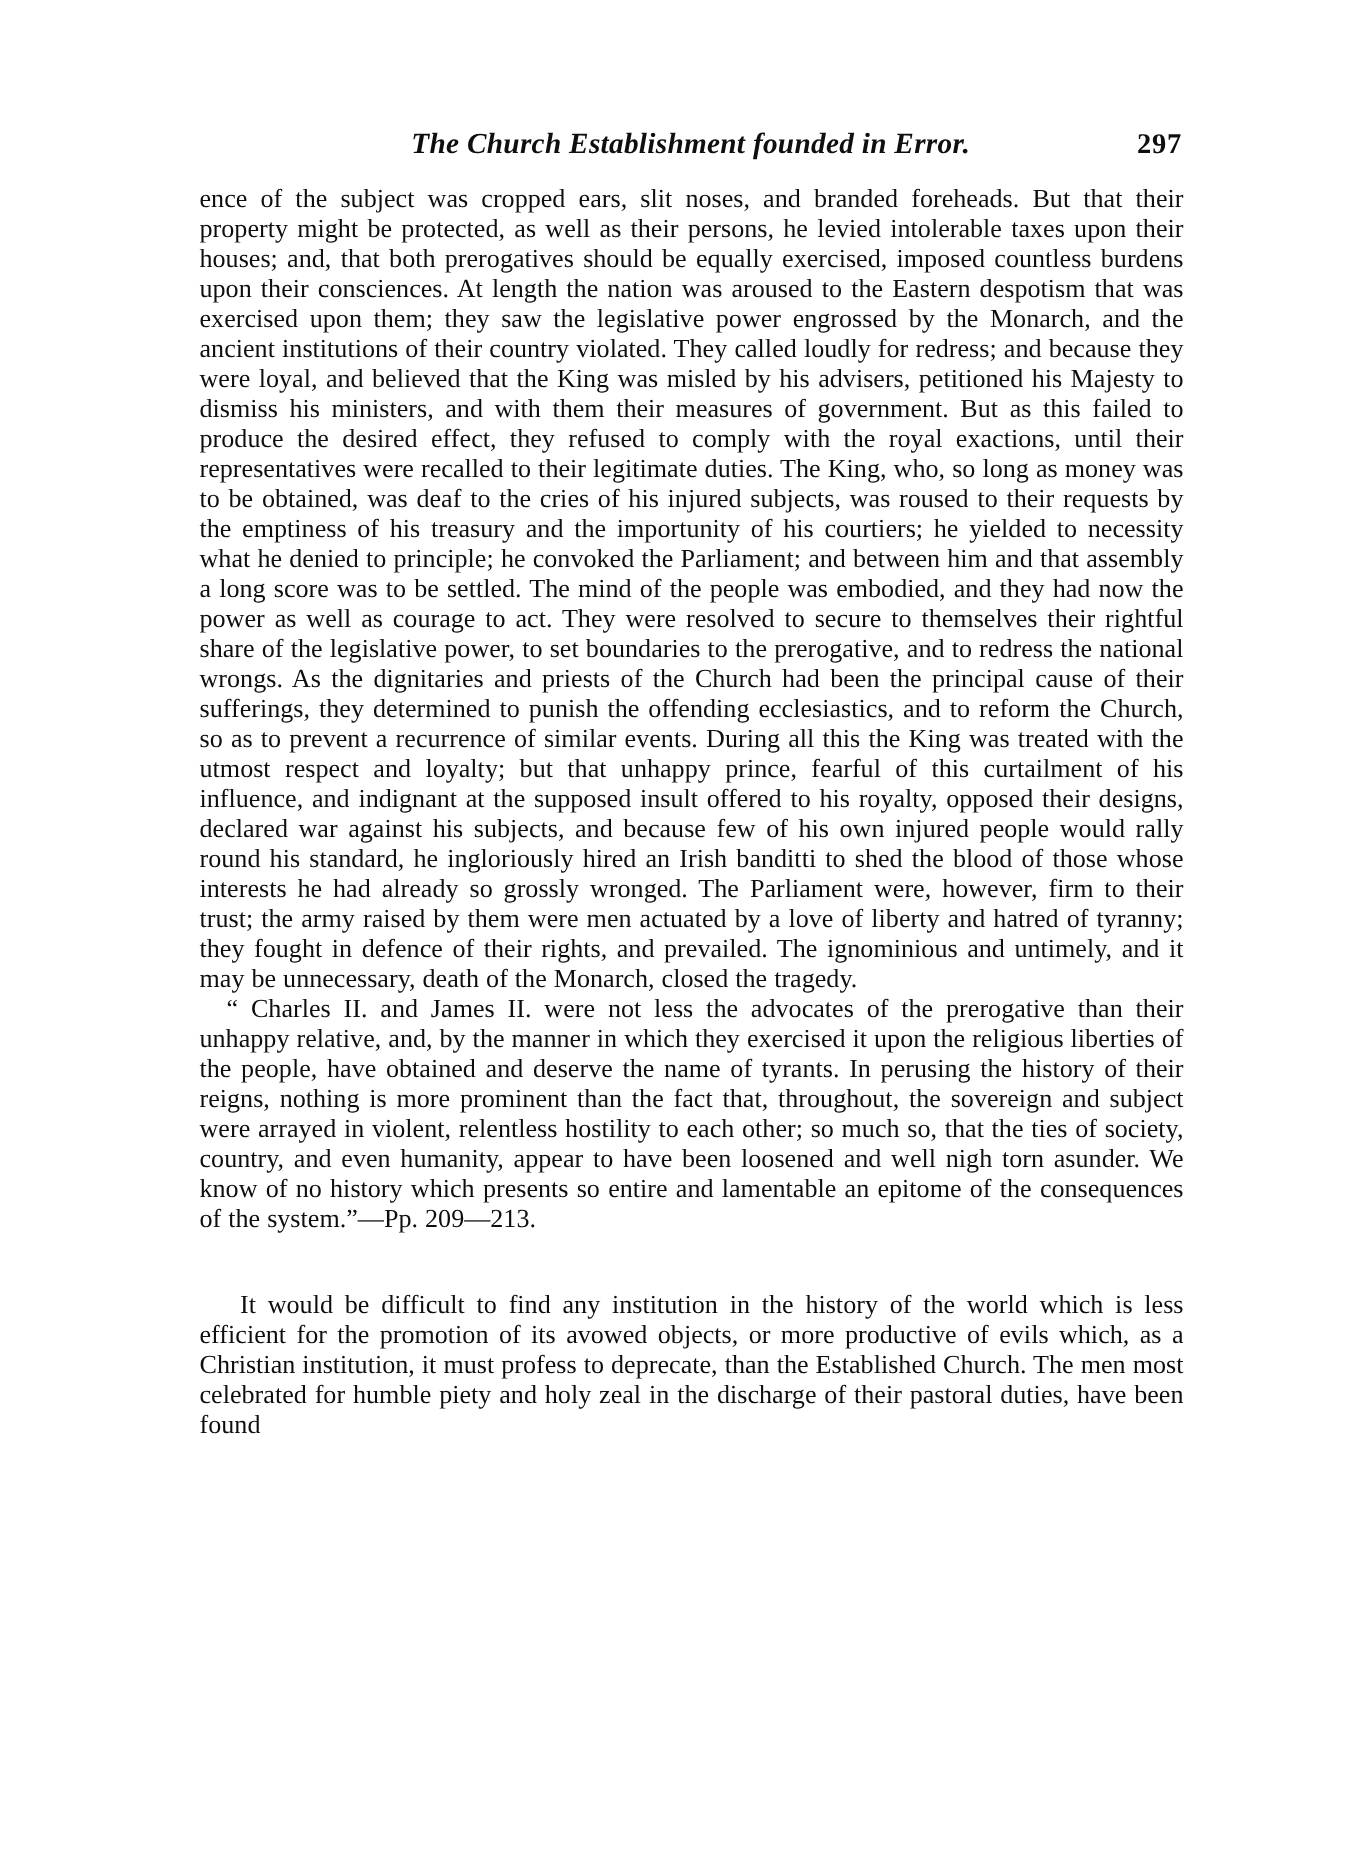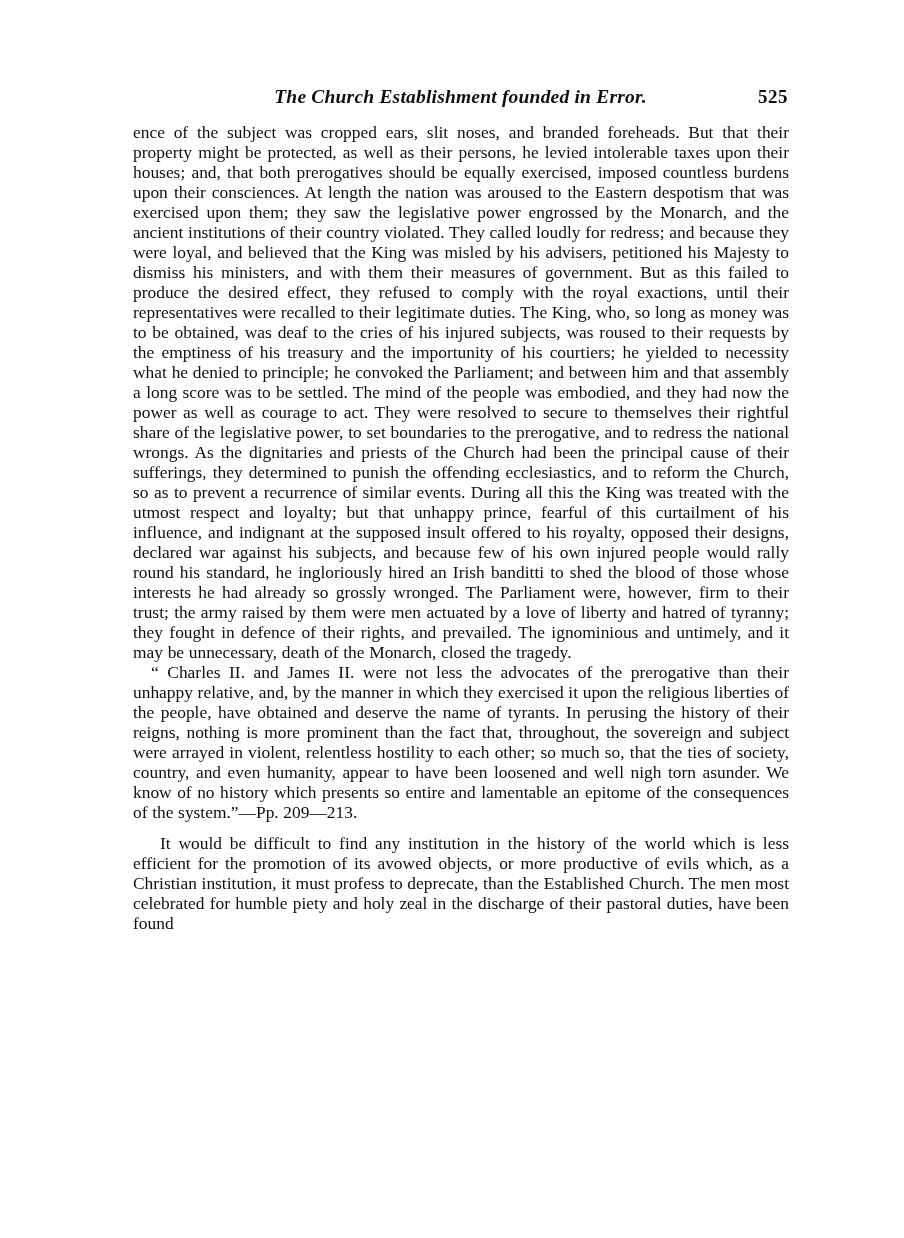--- a/index.html
+++ b/index.html
@@ -72,36 +72,36 @@
   p.para-continued {
     text-indent: 0;
   }
   p.para-quote {
     text-indent: 18px;
     margin-top: 0;
     font-family: Liberation Serif, serif;
   }
   p.para-final {
     text-indent: 27px;
-    margin-top: 11px;
+    margin-top: 37px;
   }
 
   
   .page {
     filter: contrast(1.02);
   }
 </style>
 </head>
 <body>
 
 <div class="page">
 
   <div class="running-head">
     <span class="running-head-title">The Church Establishment founded in Error.</span>
-    <span class="folio">525</span>
+    <span class="folio">297</span>
   </div>
 
   <div class="textblock">
 
     <p class="para para-continued">ence of the subject was cropped ears, slit noses, and branded foreheads. But that their property might be protected, as well as their persons, he levied intolerable taxes upon their houses; and, that both prerogatives should be equally exercised, imposed countless burdens upon their consciences. At length the nation was aroused to the Eastern despotism that was exercised upon them; they saw the legislative power engrossed by the Monarch, and the ancient institutions of their country violated. They called loudly for redress; and because they were loyal, and believed that the King was misled by his advisers, petitioned his Majesty to dismiss his ministers, and with them their measures of government. But as this failed to produce the desired effect, they refused to comply with the royal exactions, until their representatives were recalled to their legitimate duties. The King, who, so long as money was to be obtained, was deaf to the cries of his injured subjects, was roused to their requests by the emptiness of his treasury and the importunity of his courtiers; he yielded to necessity what he denied to principle; he convoked the Parliament; and between him and that assembly a long score was to be settled. The mind of the people was embodied, and they had now the power as well as courage to act. They were resolved to secure to themselves their rightful share of the legislative power, to set boundaries to the prerogative, and to redress the national wrongs. As the dignitaries and priests of the Church had been the principal cause of their sufferings, they determined to punish the offending ecclesiastics, and to reform the Church, so as to prevent a recurrence of similar events. During all this the King was treated with the utmost respect and loyalty; but that unhappy prince, fearful of this curtailment of his influence, and indignant at the supposed insult offered to his royalty, opposed their designs, declared war against his subjects, and because few of his own injured people would rally round his standard, he ingloriously hired an Irish banditti to shed the blood of those whose interests he had already so grossly wronged. The Parliament were, however, firm to their trust; the army raised by them were men actuated by a love of liberty and hatred of tyranny; they fought in defence of their rights, and prevailed. The ignominious and untimely, and it may be unnecessary, death of the Monarch, closed the tragedy.</p>
 
     <p class="para para-quote">“ Charles II. and James II. were not less the advocates of the prerogative than their unhappy relative, and, by the manner in which they exercised it upon the religious liberties of the people, have obtained and deserve the name of tyrants. In perusing the history of their reigns, nothing is more prominent than the fact that, throughout, the sovereign and subject were arrayed in violent, relentless hostility to each other; so much so, that the ties of society, country, and even humanity, appear to have been loosened and well nigh torn asunder. We know of no history which presents so entire and lamentable an epitome of the consequences of the system.”—Pp. 209—213.</p>
 
     <p class="para para-final">It would be difficult to find any institution in the history of the world which is less efficient for the promotion of its avowed objects, or more productive of evils which, as a Christian institution, it must profess to deprecate, than the Established Church. The men most celebrated for humble piety and holy zeal in the discharge of their pastoral duties, have been found</p>
 

